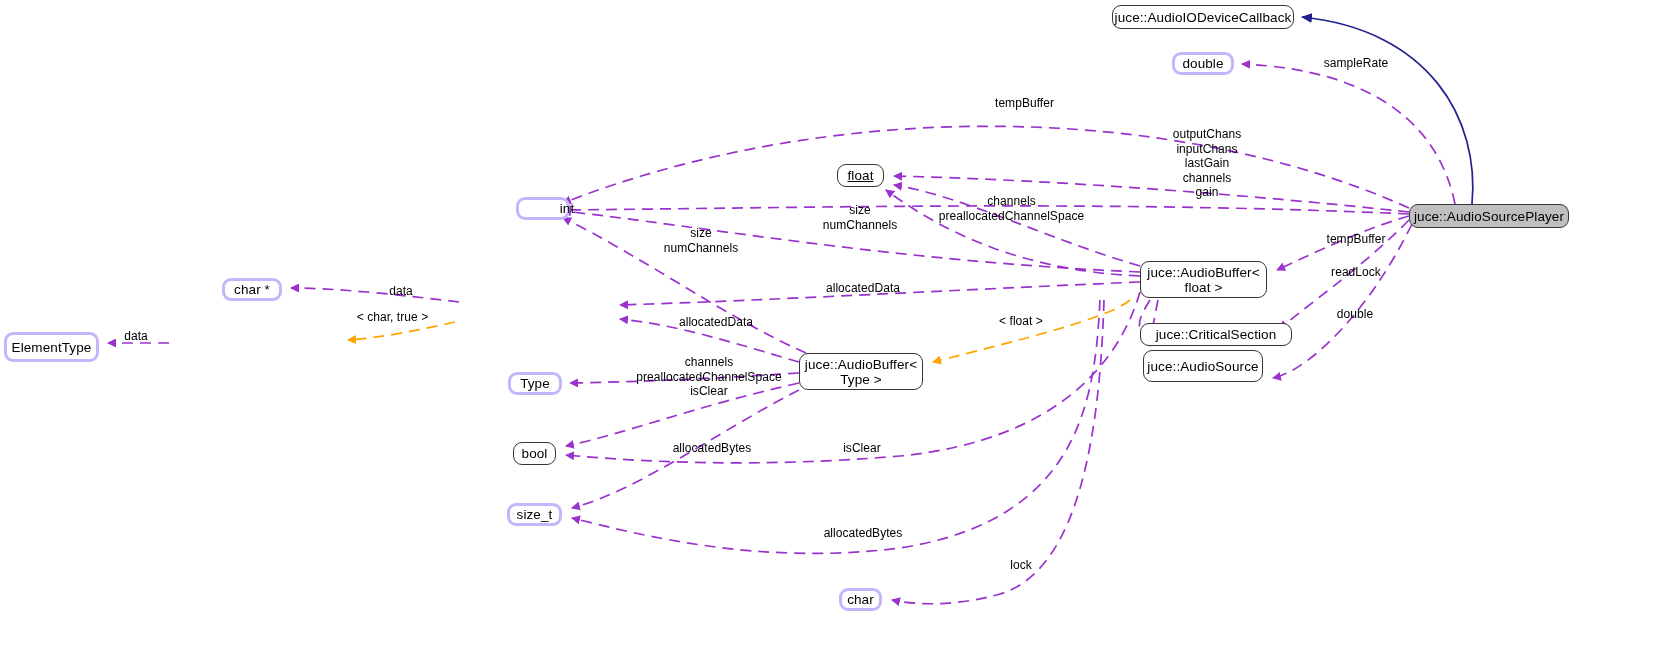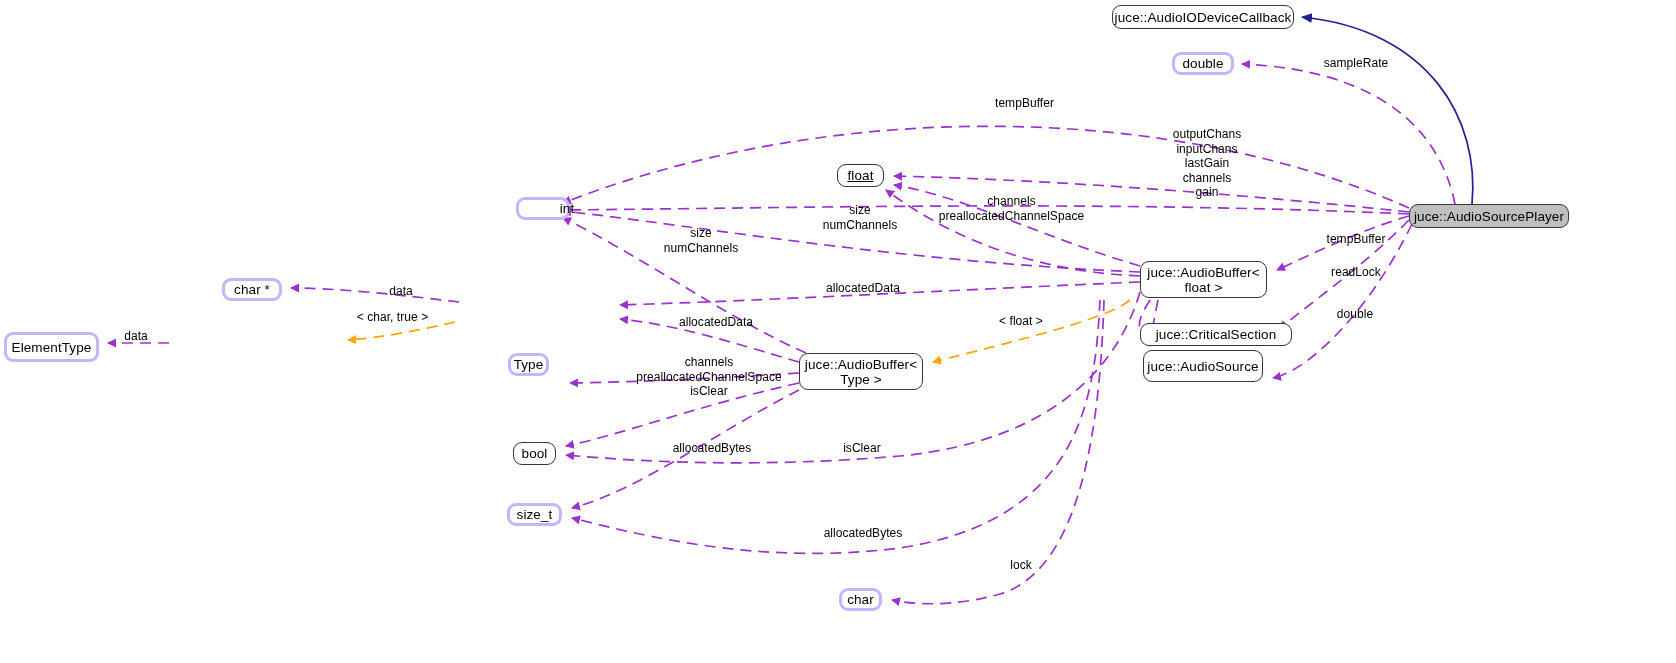--- a/index.html
+++ b/index.html
@@ -140,21 +140,21 @@
   <div class="node klass" style="left: 837px; top: 164px; width: 47px; height: 23px; text-decoration: underline;">float</div>
   <div class="node plain" style="left: 516px; top: 197px; width: 37px; height: 23px; padding-left: 48px;">int</div>
   <div class="node focus" style="left: 1409px; top: 204px; width: 160px; height: 24px;">juce::AudioSourcePlayer</div>
   <div class="node klass" style="left: 1140px; top: 261px; width: 127px; height: 37px;">juce::AudioBuffer&lt;
 float &gt;</div>
   <div class="node plain" style="left: 222px; top: 278px; width: 60px; height: 23px;">char *</div>
   <div class="node klass" style="left: 1140px; top: 323px; width: 152px; height: 23px;">juce::CriticalSection</div>
   <div class="node plain" style="left: 4px; top: 332px; width: 95px; height: 30px;">ElementType</div>
   <div class="node klass" style="left: 799px; top: 353px; width: 124px; height: 37px;">juce::AudioBuffer&lt;
 Type &gt;</div>
-  <div class="node plain" style="left: 508px; top: 353px; width: 41px; height: 23px;">Type</div>
+  <div class="node plain" style="left: 508px; top: 372px; width: 54px; height: 23px;">Type</div>
   <div class="node klass" style="left: 1143px; top: 350px; width: 120px; height: 32px;">juce::AudioSource</div>
   <div class="node klass" style="left: 513px; top: 442px; width: 43px; height: 23px;">bool</div>
   <div class="node plain" style="left: 507px; top: 503px; width: 55px; height: 23px;">size_t</div>
   <div class="node plain" style="left: 839px; top: 588px; width: 43px; height: 23px;">char</div>
 
   <div class="edge-label" style="left: 1312px; top: 56px; width: 88px;">sampleRate</div>
   <div class="edge-label" style="left: 987px; top: 96px; width: 75px;">tempBuffer</div>
   <div class="edge-label" style="left: 1162px; top: 127px; width: 90px;">outputChans
 inputChans
 lastGain

